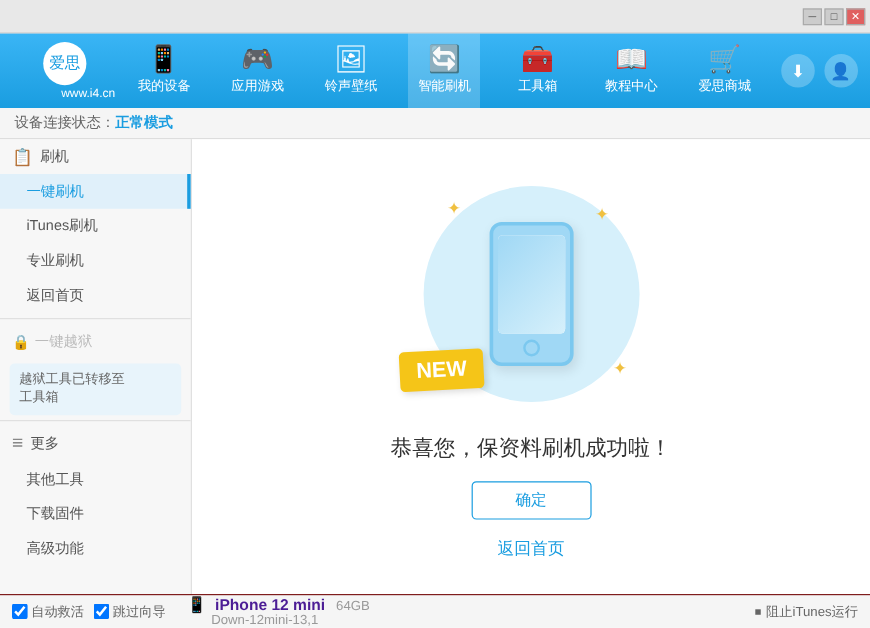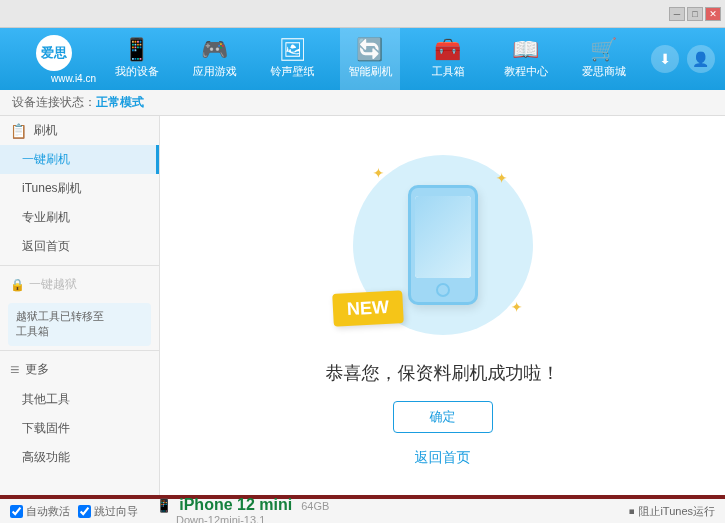--- a/index.html
+++ b/index.html
@@ -311,21 +311,21 @@
       color: #1a9de0;
       font-size: 14px;
       cursor: pointer;
       text-decoration: none;
     }
 
     
     .bottom-bar {
       height: 28px;
       background: #f5f5f5;
-      border-top: 4px solid #7f1d1d;
+      border-top: 1px solid #7f1d1d;
       display: flex;
       align-items: center;
       justify-content: space-between;
       padding: 0 10px;
       font-size: 11px;
       color: #666;
     }
     .bottom-left {
       display: flex;
       align-items: center;
@@ -335,23 +335,23 @@
       display: flex;
       align-items: center;
       gap: 3px;
       cursor: pointer;
     }
     .checkbox-label input { cursor: pointer; }
     .device-info {
       margin-left: 10px;
     }
     .device-name {
-      color: #15803d;
+      color: #4c1d95;
       font-weight: bold;
-      font-size: 16px;
+      font-size: 13px;
     }
     .itunes-stop {
       display: flex;
       align-items: center;
       gap: 4px;
       color: #666;
       cursor: pointer;
     }
 
     
@@ -365,21 +365,21 @@
   <div class="title-bar-controls">
     <div class="title-btn">─</div>
     <div class="title-btn">□</div>
     <div class="title-btn" style="background:#e06060;color:#fff;">✕</div>
   </div>
 </div>
 
 <div class="header">
   <div class="logo-area">
     <div class="logo-circle">
-      <span style="font-size:13px;font-weight:bold;color:#1a9de0;">爱思</span>
+      <span style="font-size:13px;font-weight:normal;color:#1a9de0;">爱思</span>
     </div>
     <div class="logo-text">www.i4.cn</div>
   </div>
 
   <div class="nav-items">
     <div class="nav-item">
       <span class="nav-icon">📱</span>
       <span class="nav-label">我的设备</span>
     </div>
     <div class="nav-item">

